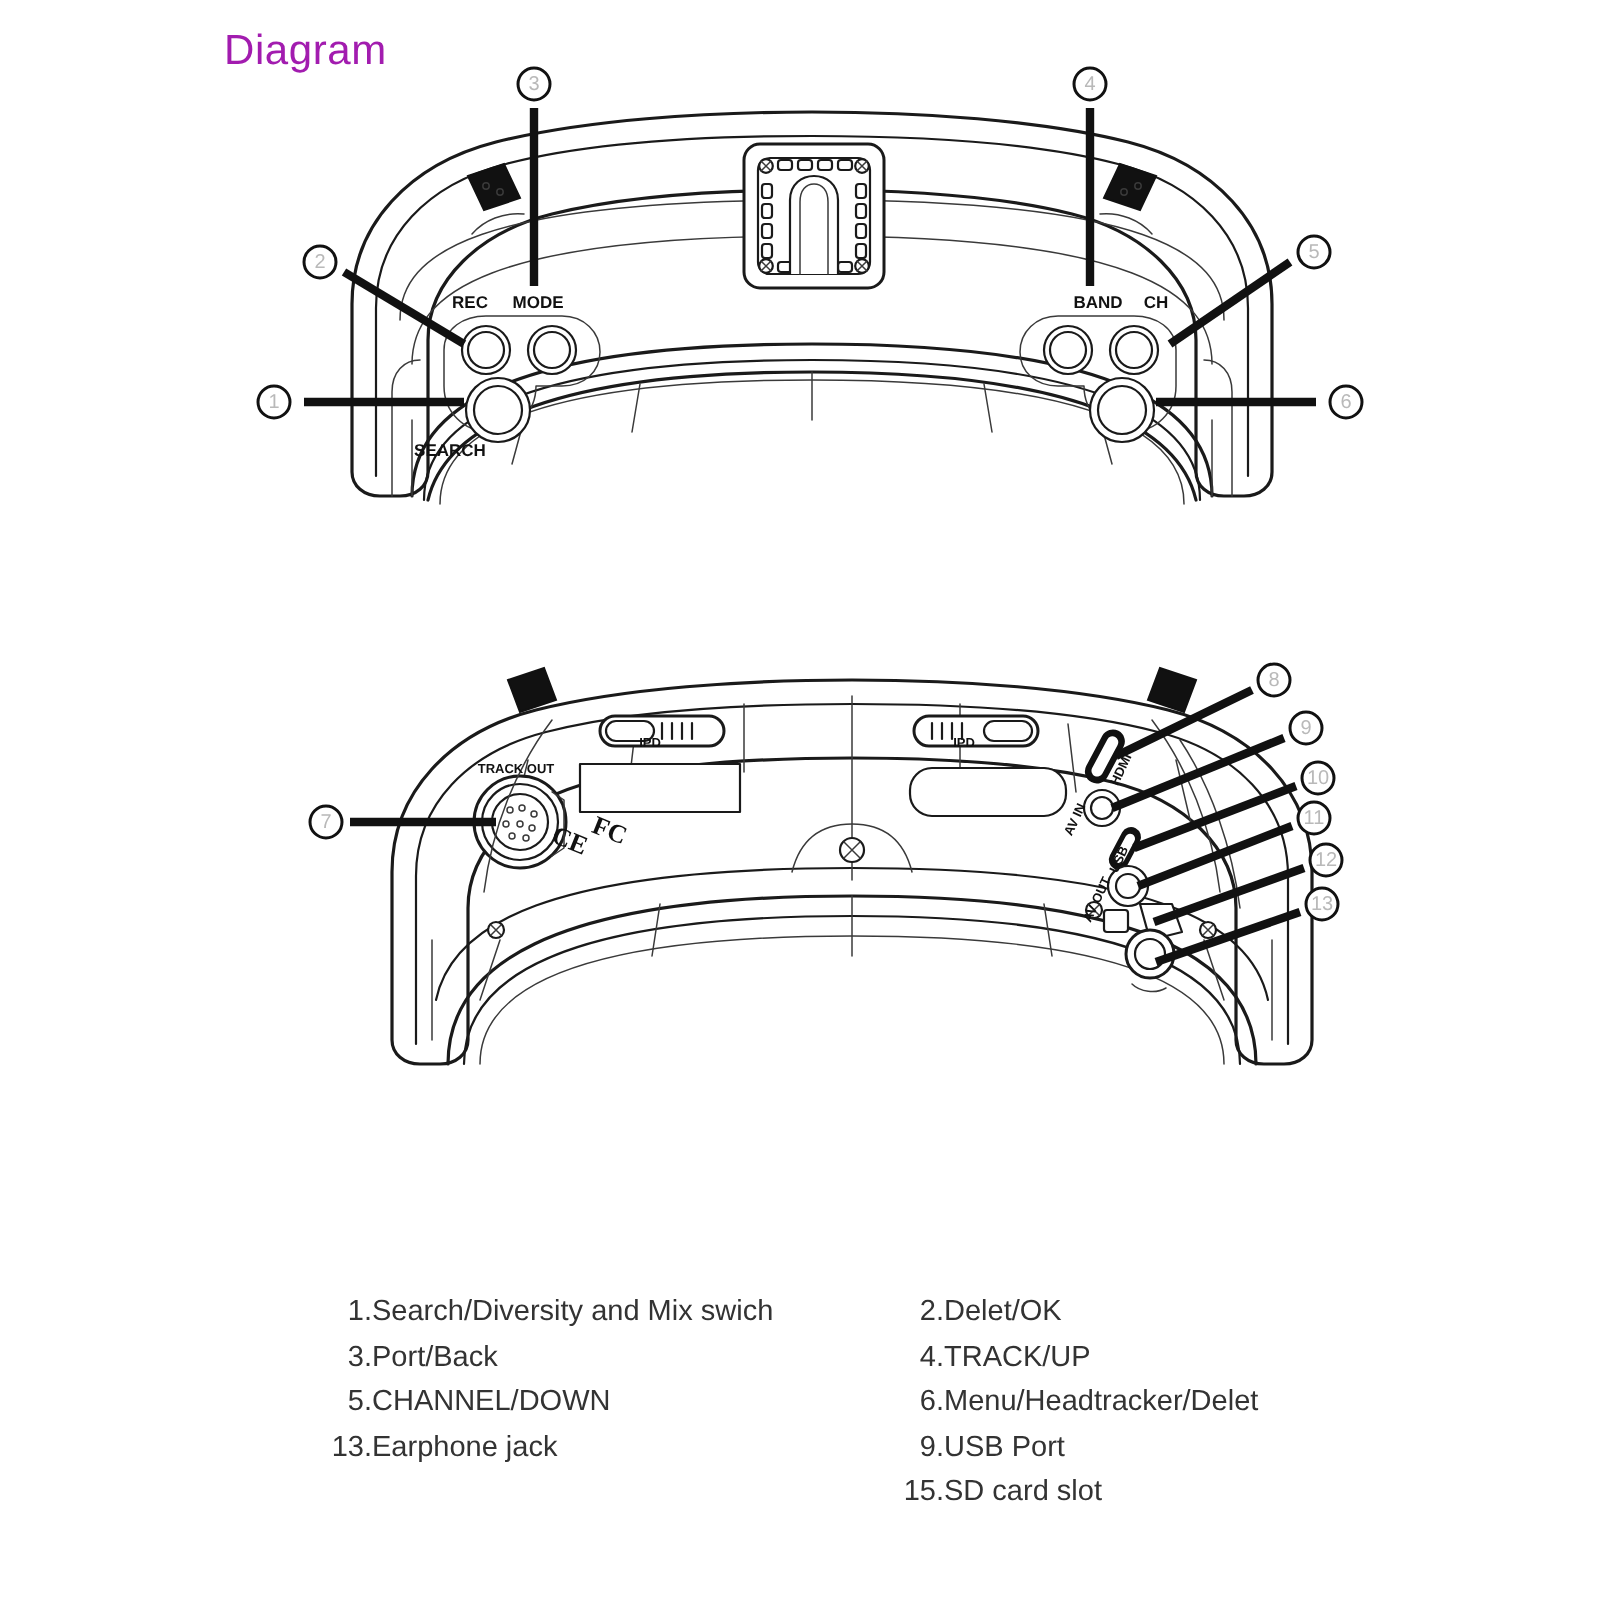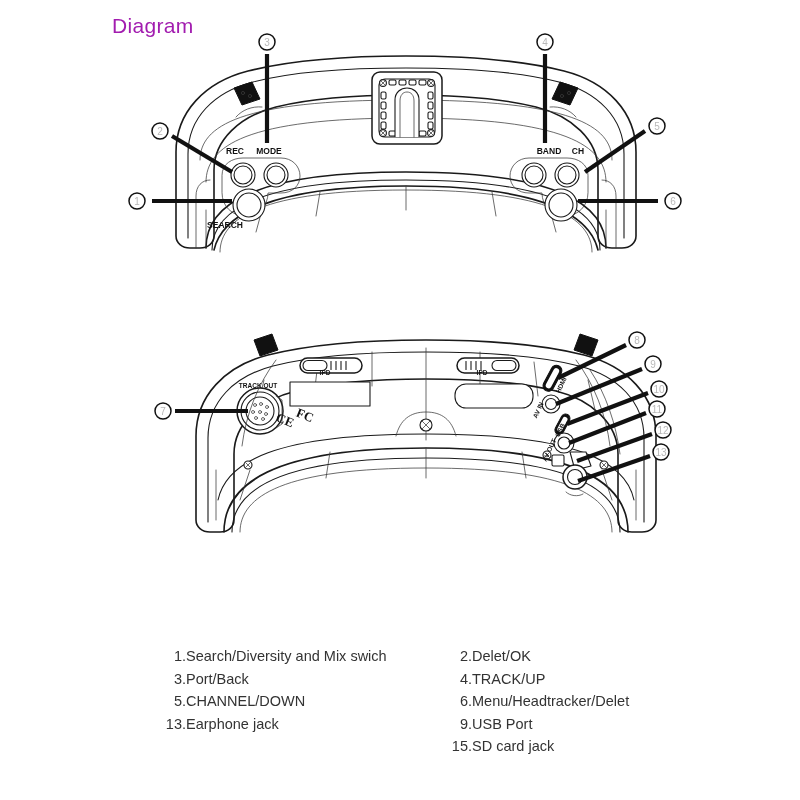--- a/index.html
+++ b/index.html
@@ -454,15 +454,15 @@
       <div class="legend-row"><span class="legend-num">1.</span><span class="legend-txt">Search/Diversity and Mix swich</span></div>
       <div class="legend-row"><span class="legend-num">3.</span><span class="legend-txt">Port/Back</span></div>
       <div class="legend-row"><span class="legend-num">5.</span><span class="legend-txt">CHANNEL/DOWN</span></div>
       <div class="legend-row"><span class="legend-num">13.</span><span class="legend-txt">Earphone jack</span></div>
     </div>
   <div class="legend-col" id="legend-col-right">
       <div class="legend-row"><span class="legend-num">2.</span><span class="legend-txt">Delet/OK</span></div>
       <div class="legend-row"><span class="legend-num">4.</span><span class="legend-txt">TRACK/UP</span></div>
       <div class="legend-row"><span class="legend-num">6.</span><span class="legend-txt">Menu/Headtracker/Delet</span></div>
       <div class="legend-row"><span class="legend-num">9.</span><span class="legend-txt">USB Port</span></div>
-      <div class="legend-row"><span class="legend-num">15.</span><span class="legend-txt">SD card jack</span></div>
+      <div class="legend-row"><span class="legend-num">15.</span><span class="legend-txt">SD card slot</span></div>
     </div>
 </div>
 
 </body></html>

